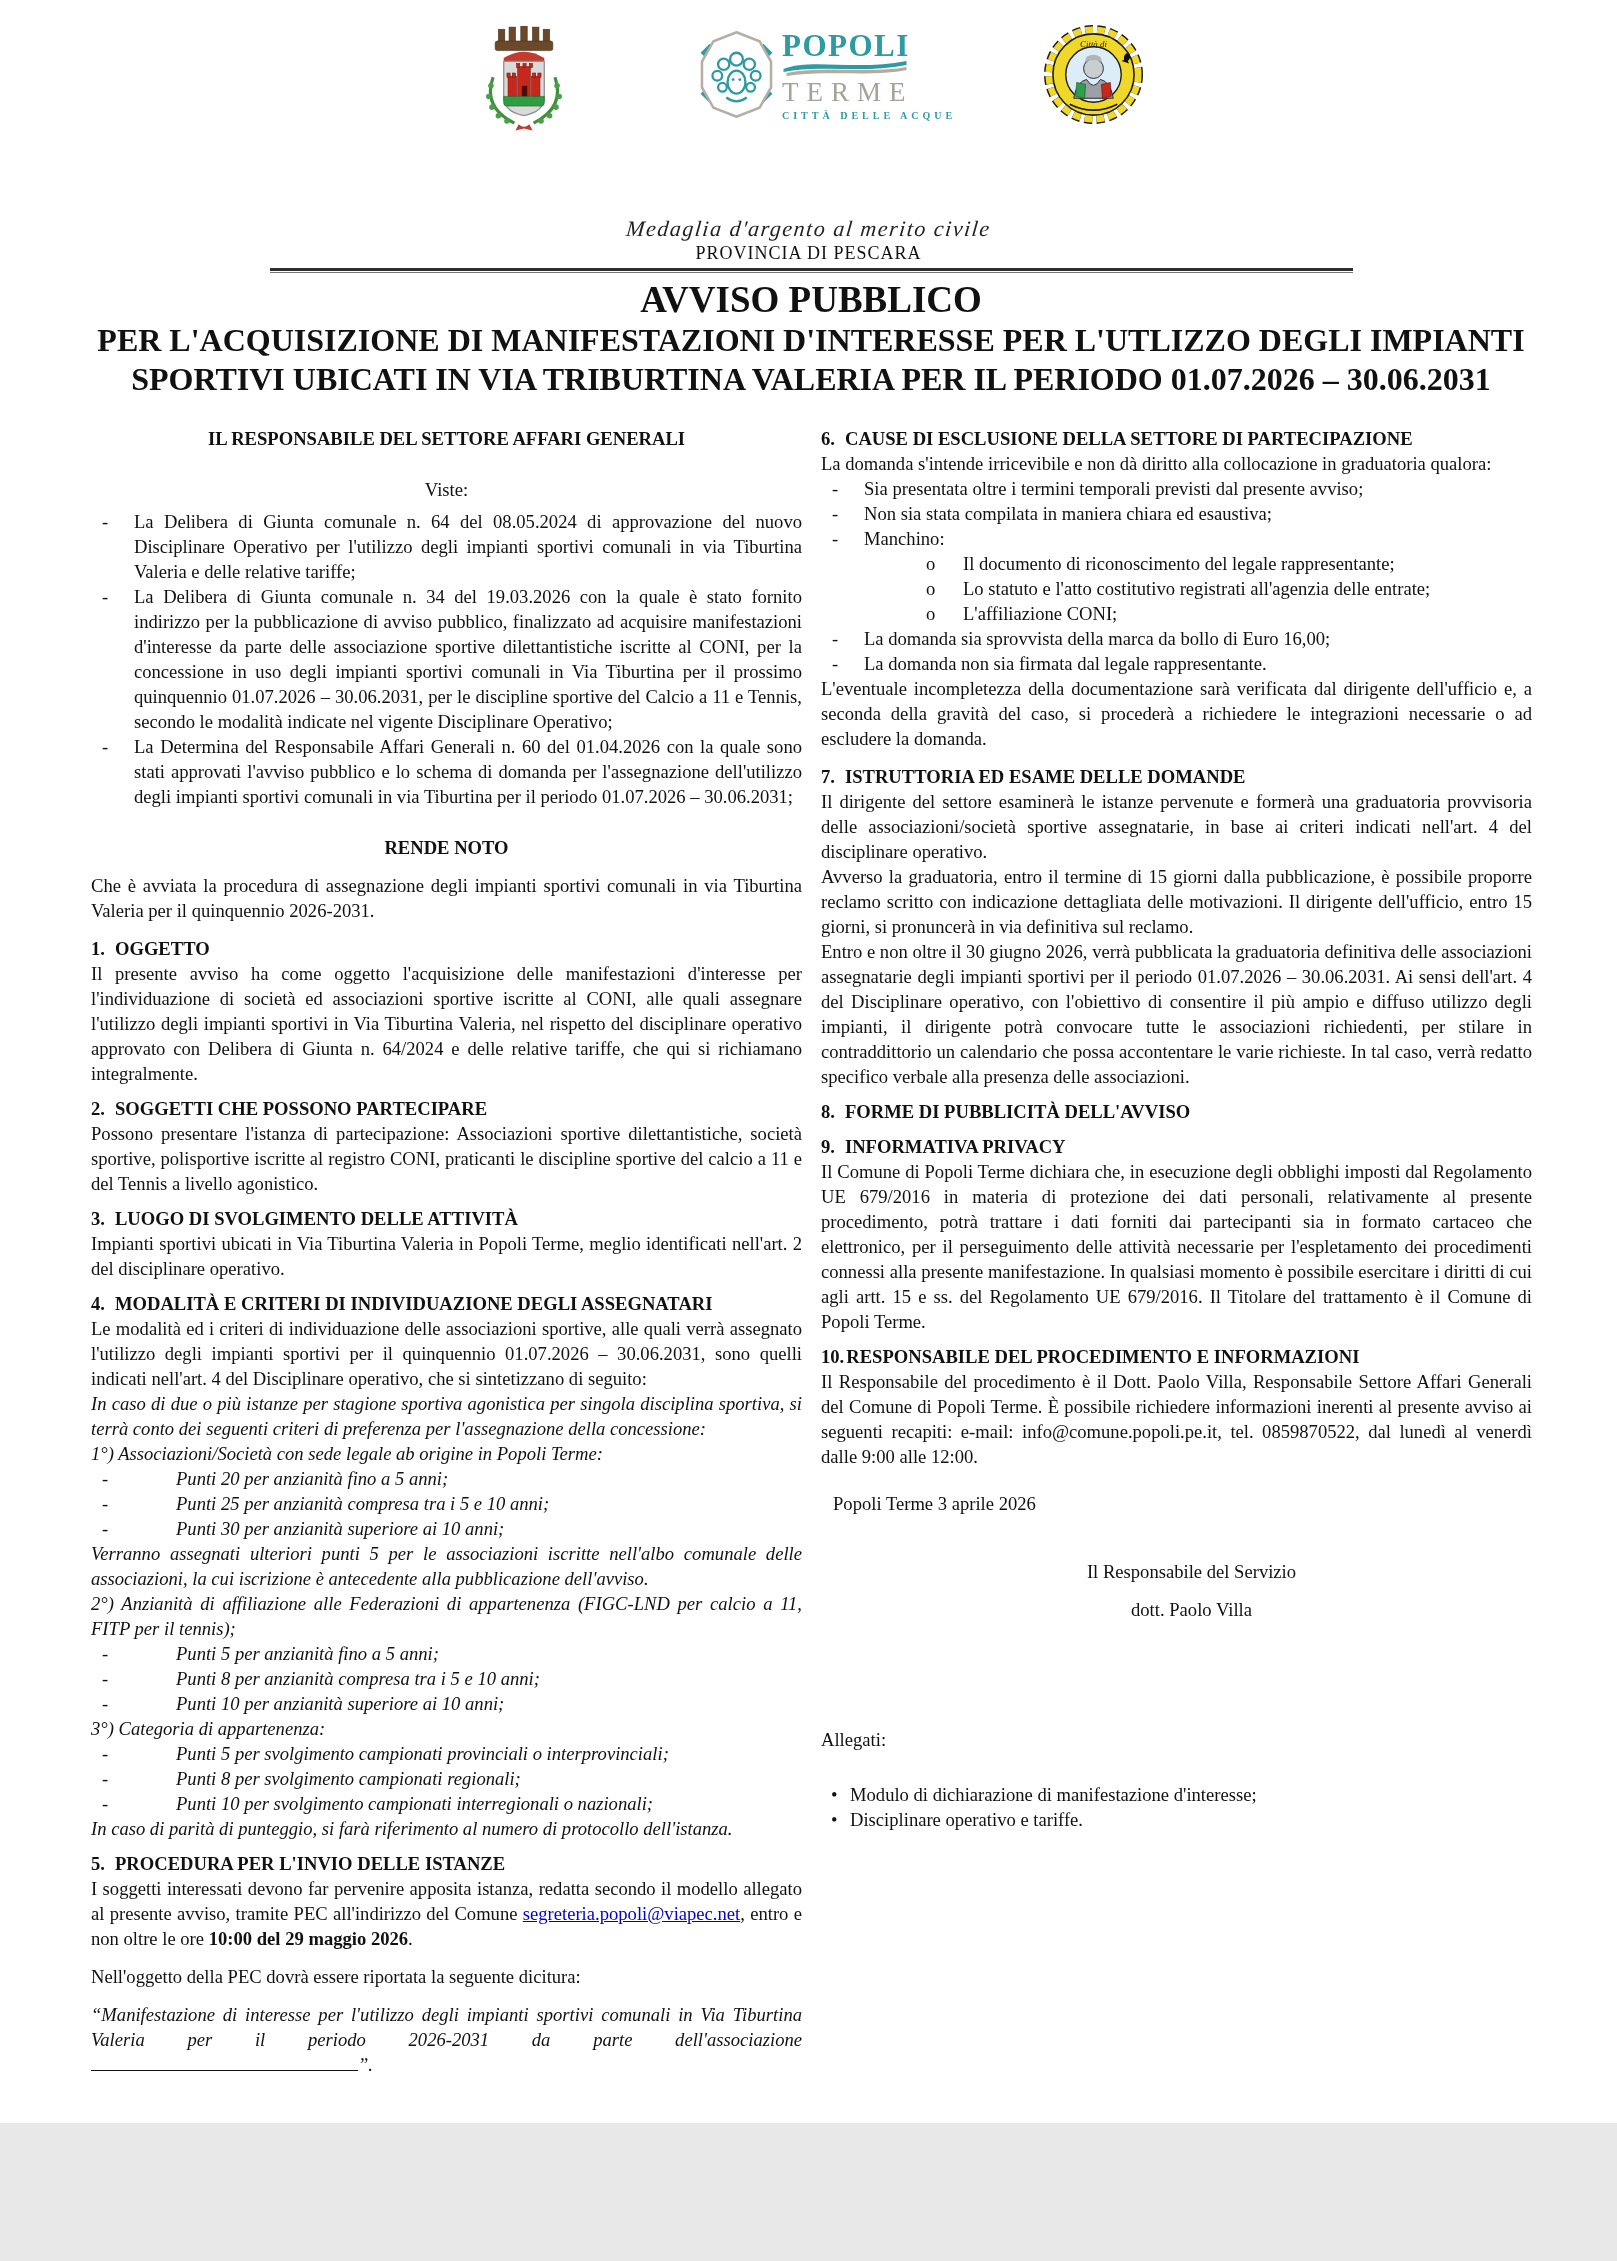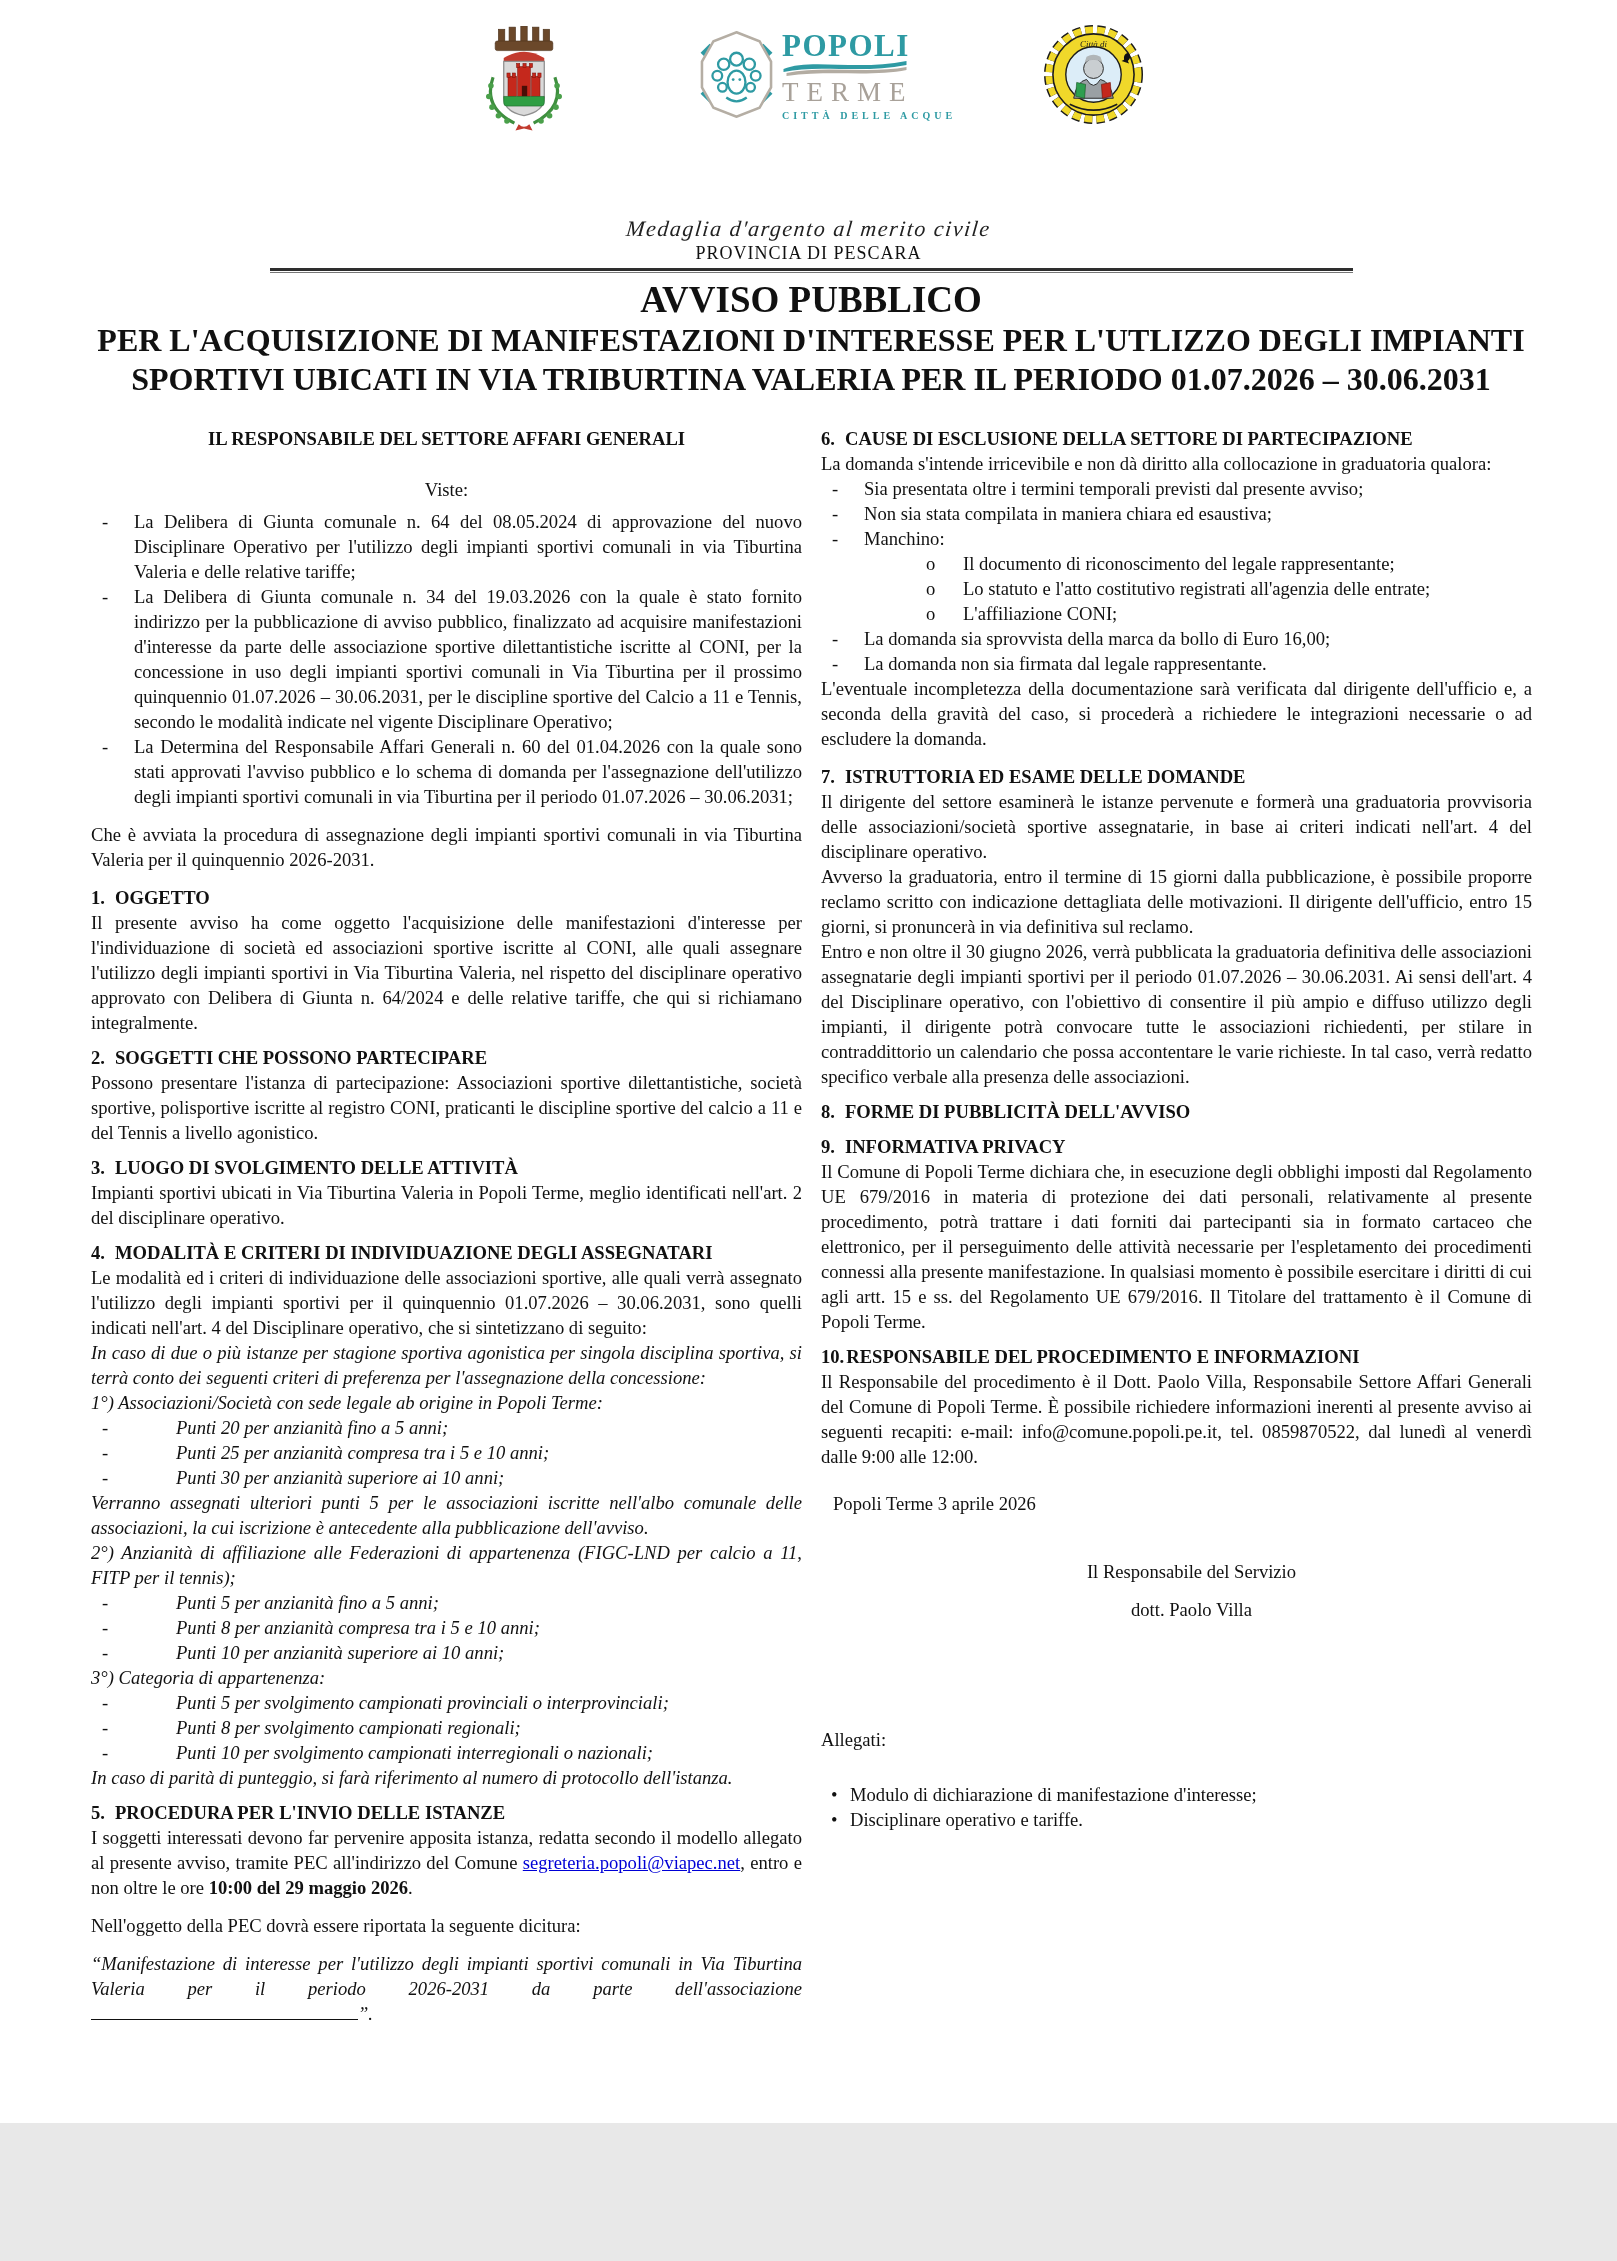--- a/index.html
+++ b/index.html
@@ -186,20 +186,21 @@
       </p>
       <p class="hang">
         <span class="mk">-</span>
         <span>La Delibera di Giunta comunale n. 34 del 19.03.2026 con la quale è stato fornito indirizzo per la pubblicazione di avviso pubblico, finalizzato ad acquisire manifestazioni d'interesse da parte delle associazione sportive dilettantistiche iscritte al CONI, per la concessione in uso degli impianti sportivi comunali in Via Tiburtina per il prossimo quinquennio 01.07.2026 – 30.06.2031, per le discipline sportive del Calcio a 11 e Tennis, secondo le modalità indicate nel vigente Disciplinare Operativo;</span>
       </p>
       <p class="hang">
         <span class="mk">-</span>
         <span>La Determina del Responsabile Affari Generali n. 60 del 01.04.2026 con la quale sono stati approvati l'avviso pubblico e lo schema di domanda per l'assegnazione dell'utilizzo degli impianti sportivi comunali in via Tiburtina per il periodo 01.07.2026 – 30.06.2031;</span>
       </p>
 
+      <p class="b center gap-lg">RENDE NOTO</p>
       <p class="gap-md">Che è avviata la procedura di assegnazione degli impianti sportivi comunali in via Tiburtina Valeria per il quinquennio 2026-2031.</p>
 
       <p class="sec gap-md">
         <span class="hnum">1.</span><span>OGGETTO</span>
       </p>
       <p>Il presente avviso ha come oggetto l'acquisizione delle manifestazioni d'interesse per l'individuazione di società ed associazioni sportive iscritte al CONI, alle quali assegnare l'utilizzo degli impianti sportivi in Via Tiburtina Valeria, nel rispetto del disciplinare operativo approvato con Delibera di Giunta n. 64/2024 e delle relative tariffe, che qui si richiamano integralmente.</p>
 
       <p class="sec">
         <span class="hnum">2.</span><span>SOGGETTI CHE POSSONO PARTECIPARE</span>
       </p>

